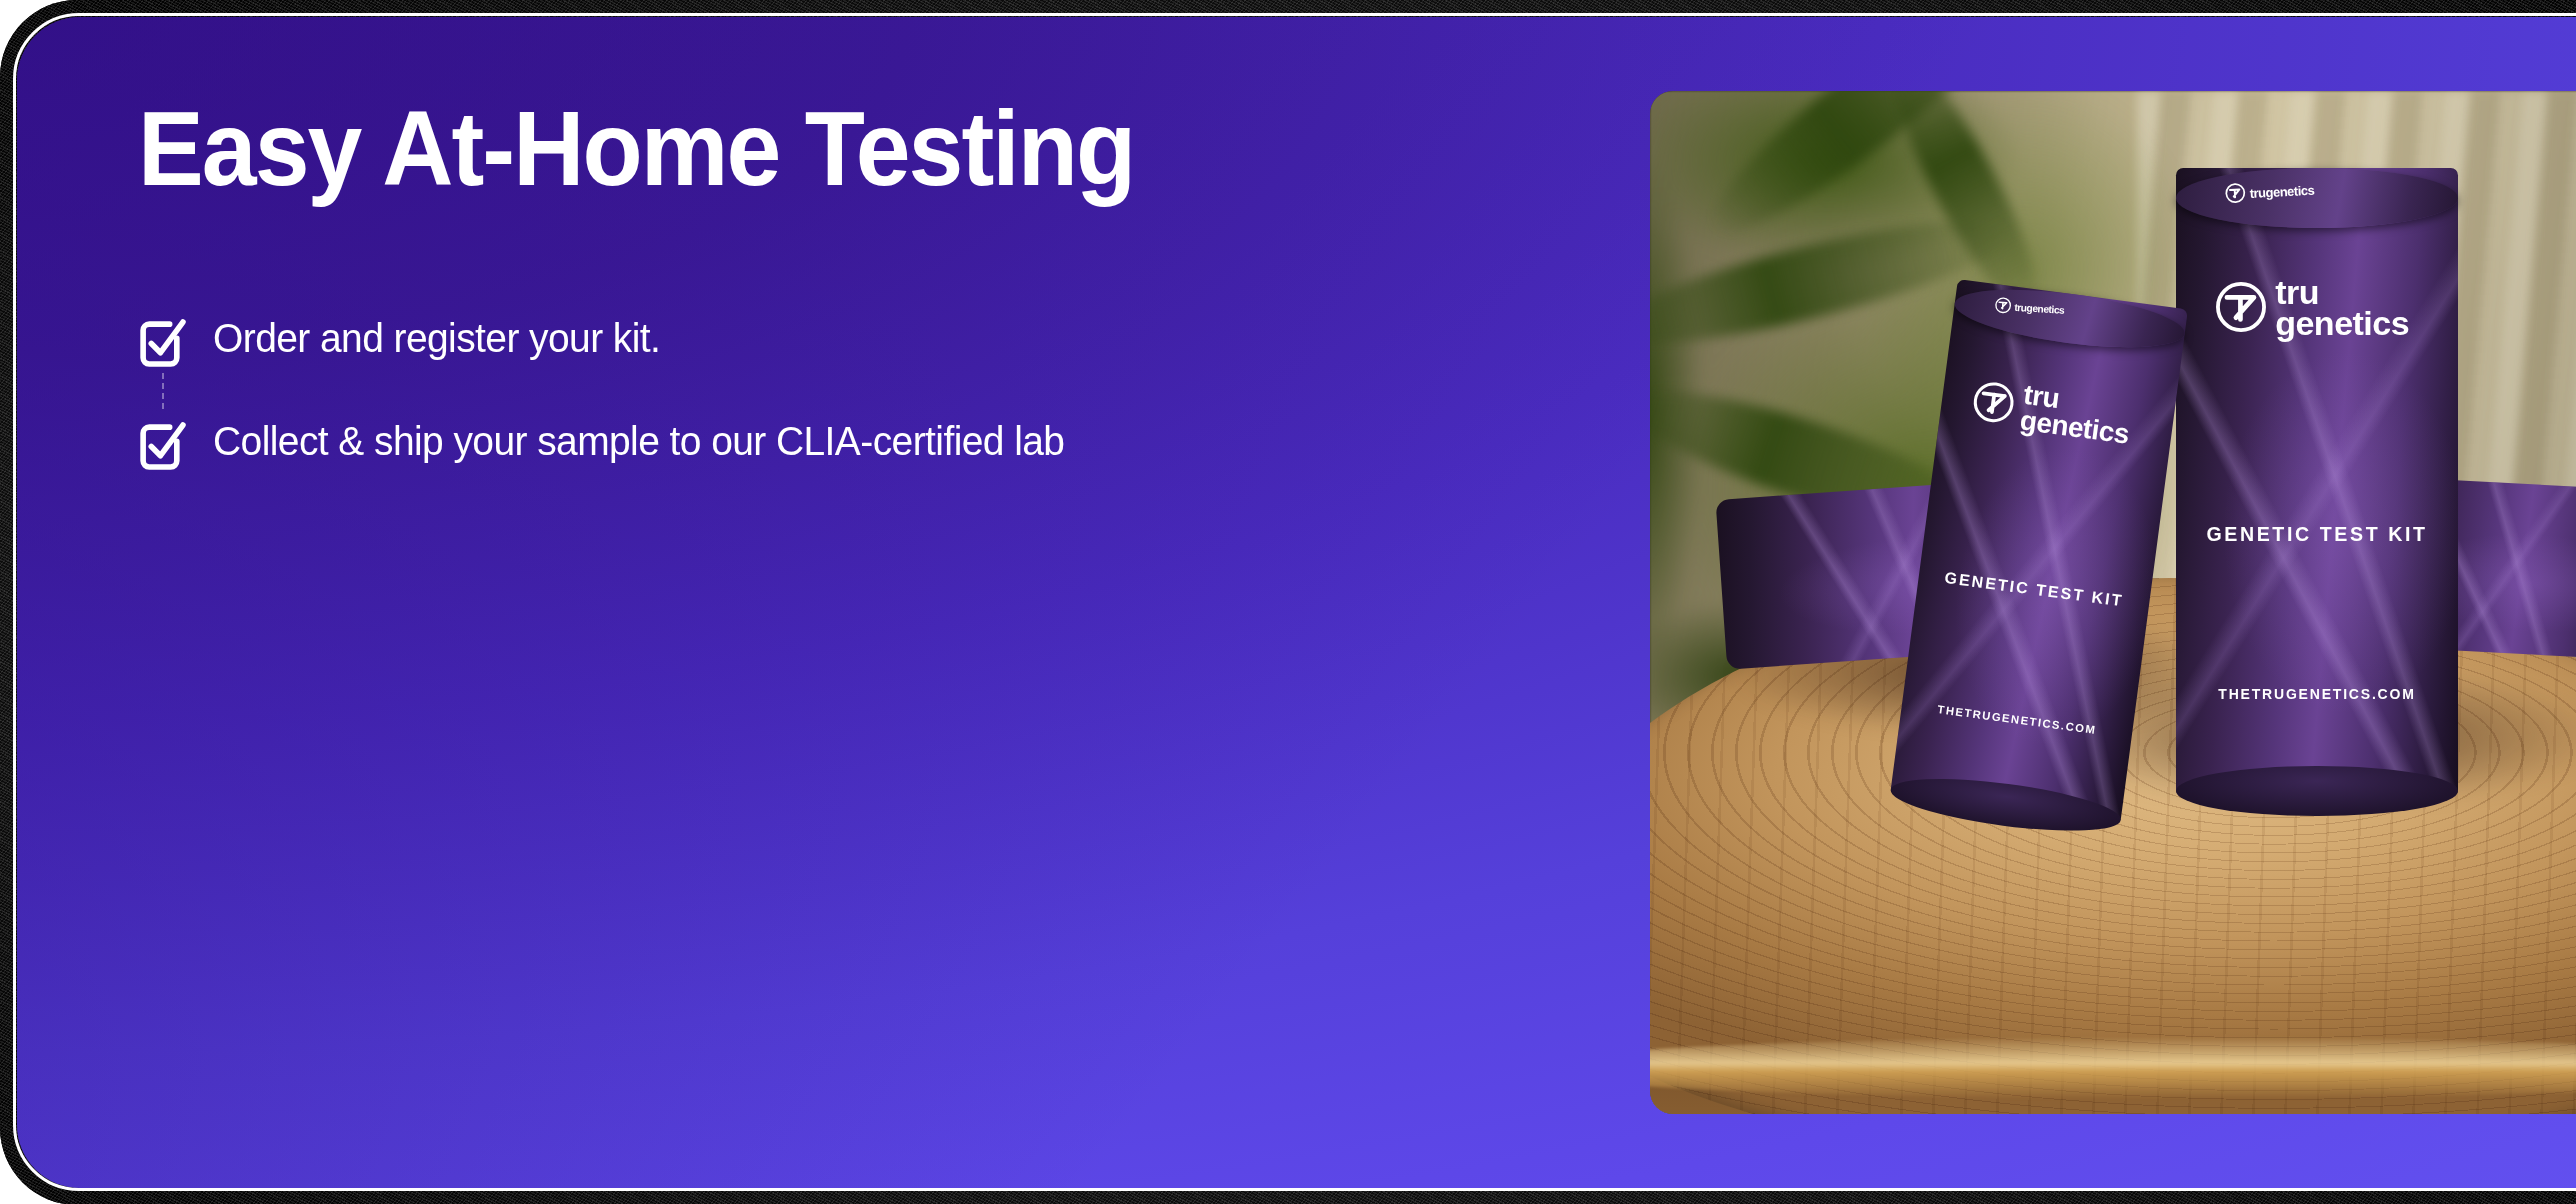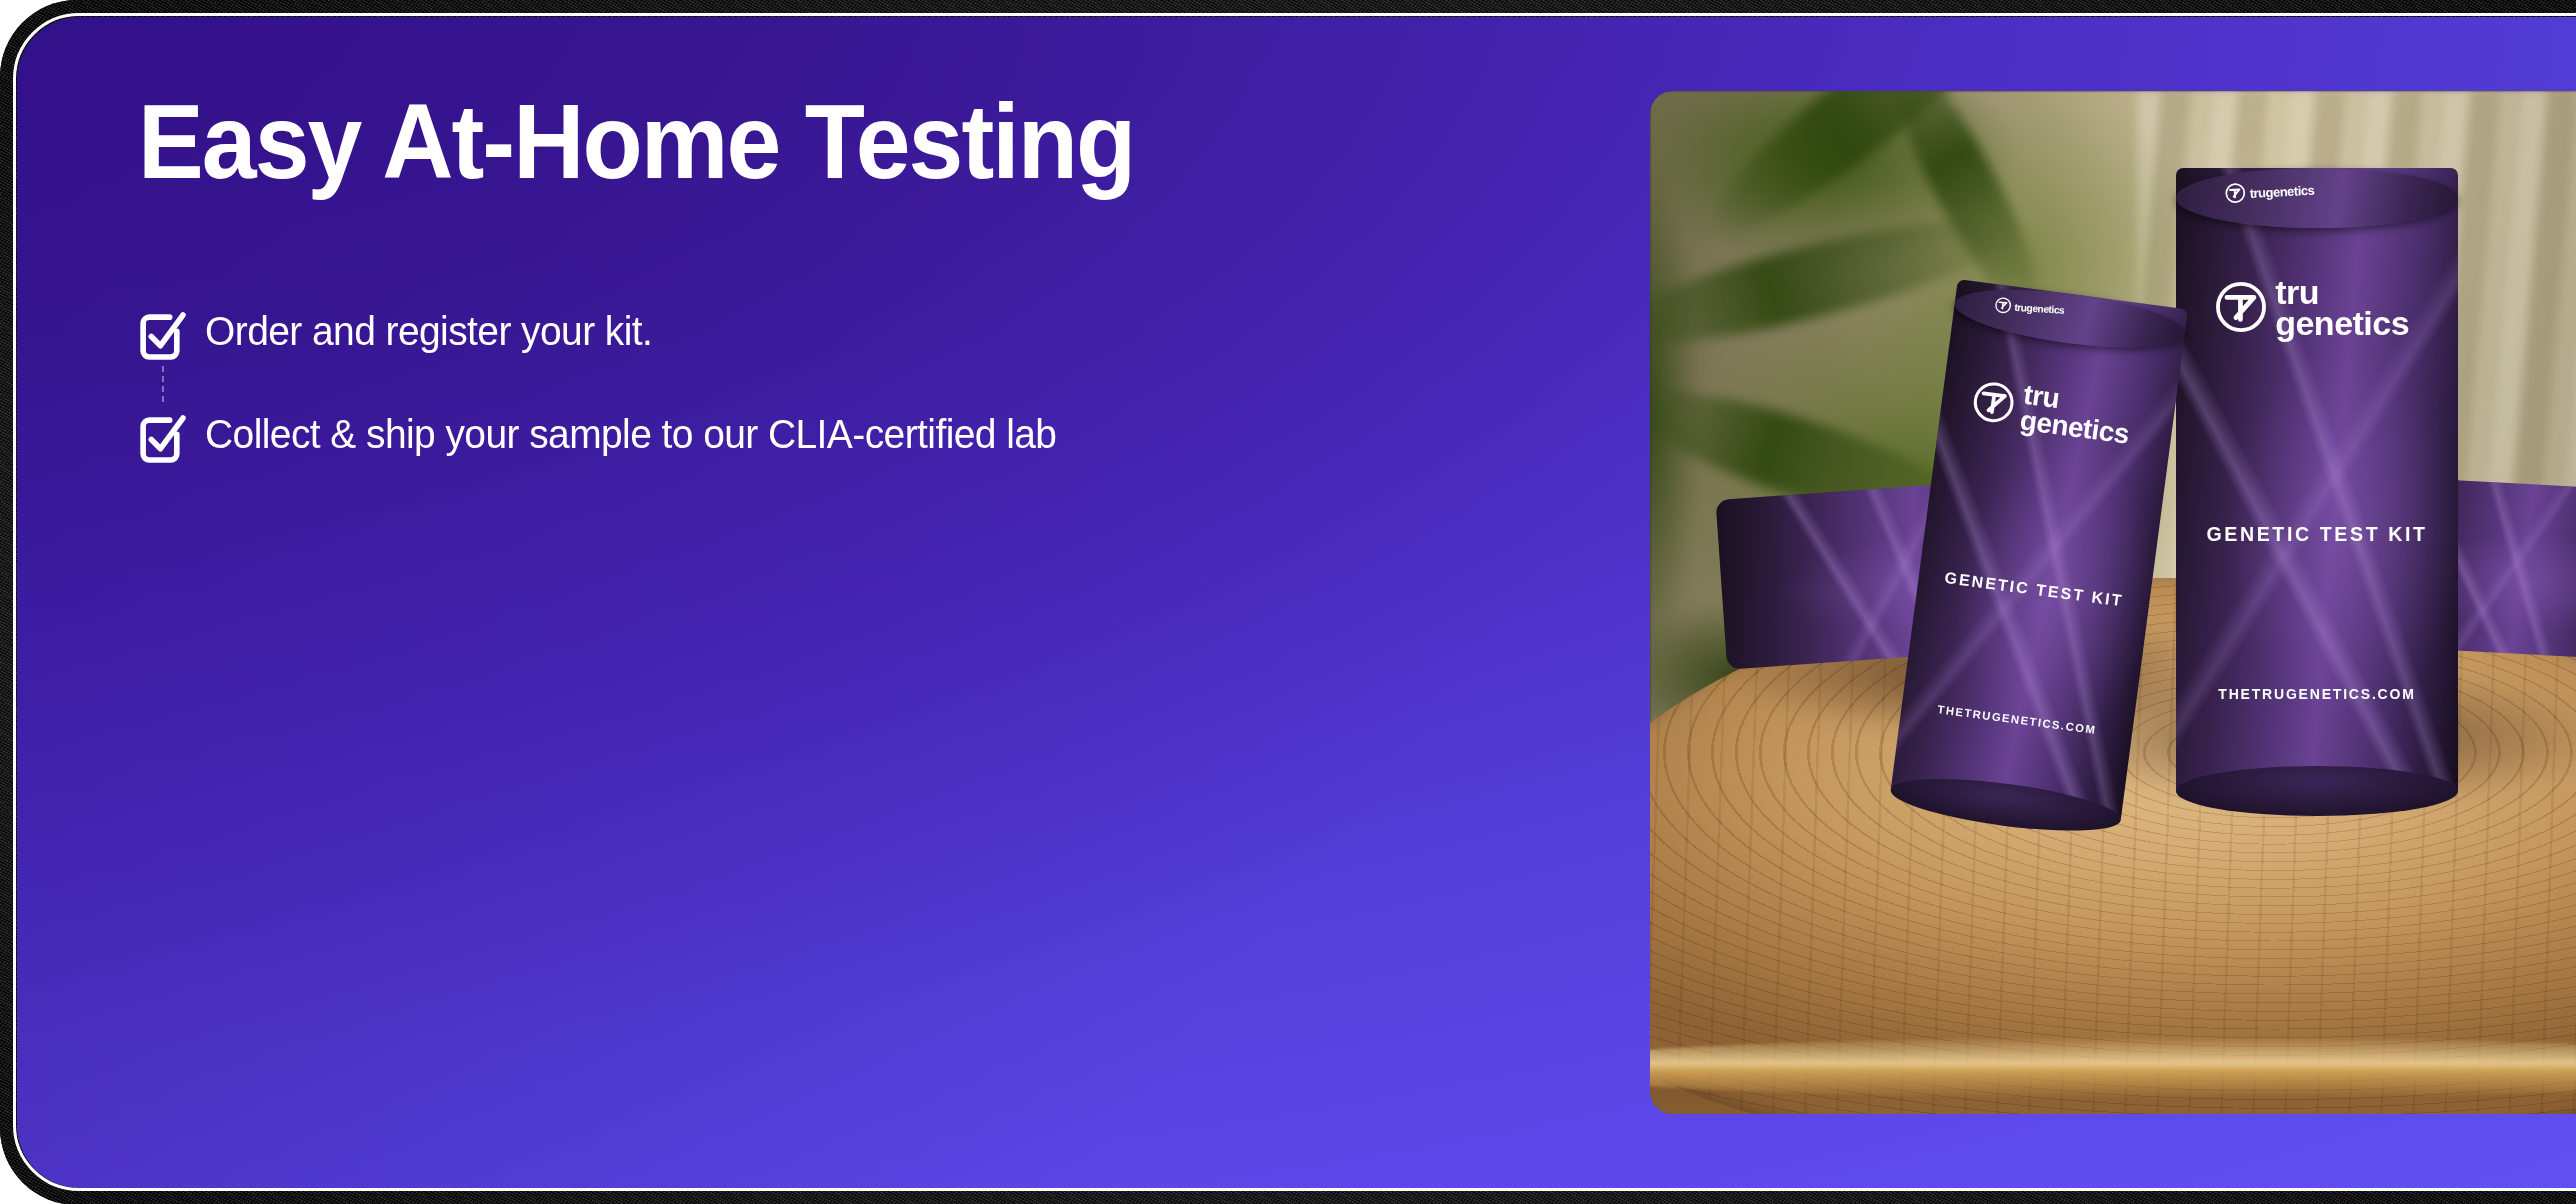--- a/index.html
+++ b/index.html
@@ -45,21 +45,21 @@
         #3a1590 0%, #3f1d9d 22%, #4a2cc0 46%, #5540da 68%, #5e48ea 86%, #6250ef 100%);
     z-index:2;
   }
   .card::after{ 
     content:""; position:absolute; inset:0;
     background:linear-gradient(128deg, rgba(44,12,130,.55) 0%, rgba(70,46,210,0) 55%);
     pointer-events:none;
   }
 
   
-  .left{ position:absolute; left:121px; top:70px; width:1381px; z-index:4;}
+  .left{ position:absolute; left:121px; top:77px; width:1381px; z-index:4;}
 
   .headline{
     margin:0;
     color:#ffffff;
     font-size:106px;
     line-height:1.02;
     font-weight:700;
     letter-spacing:-2.1px;
     transform:scaleX(.93);
     transform-origin:left center;
@@ -75,21 +75,21 @@
     left:24px; top:61px; bottom:61px;
     width:0;
     border-left:2.1px dashed rgba(255,255,255,.38);
     z-index:0;
   }
 
   .item{
     position:relative;
     display:flex;
     align-items:flex-start;
-    gap:20px;
+    gap:28px;
     z-index:1;
   }
   .item + .item{ margin-top:48px; }
 
   .chk{
     flex:0 0 auto;
     width:47px; height:49px;
     position:relative;
     margin-top:6.2px;
   }

